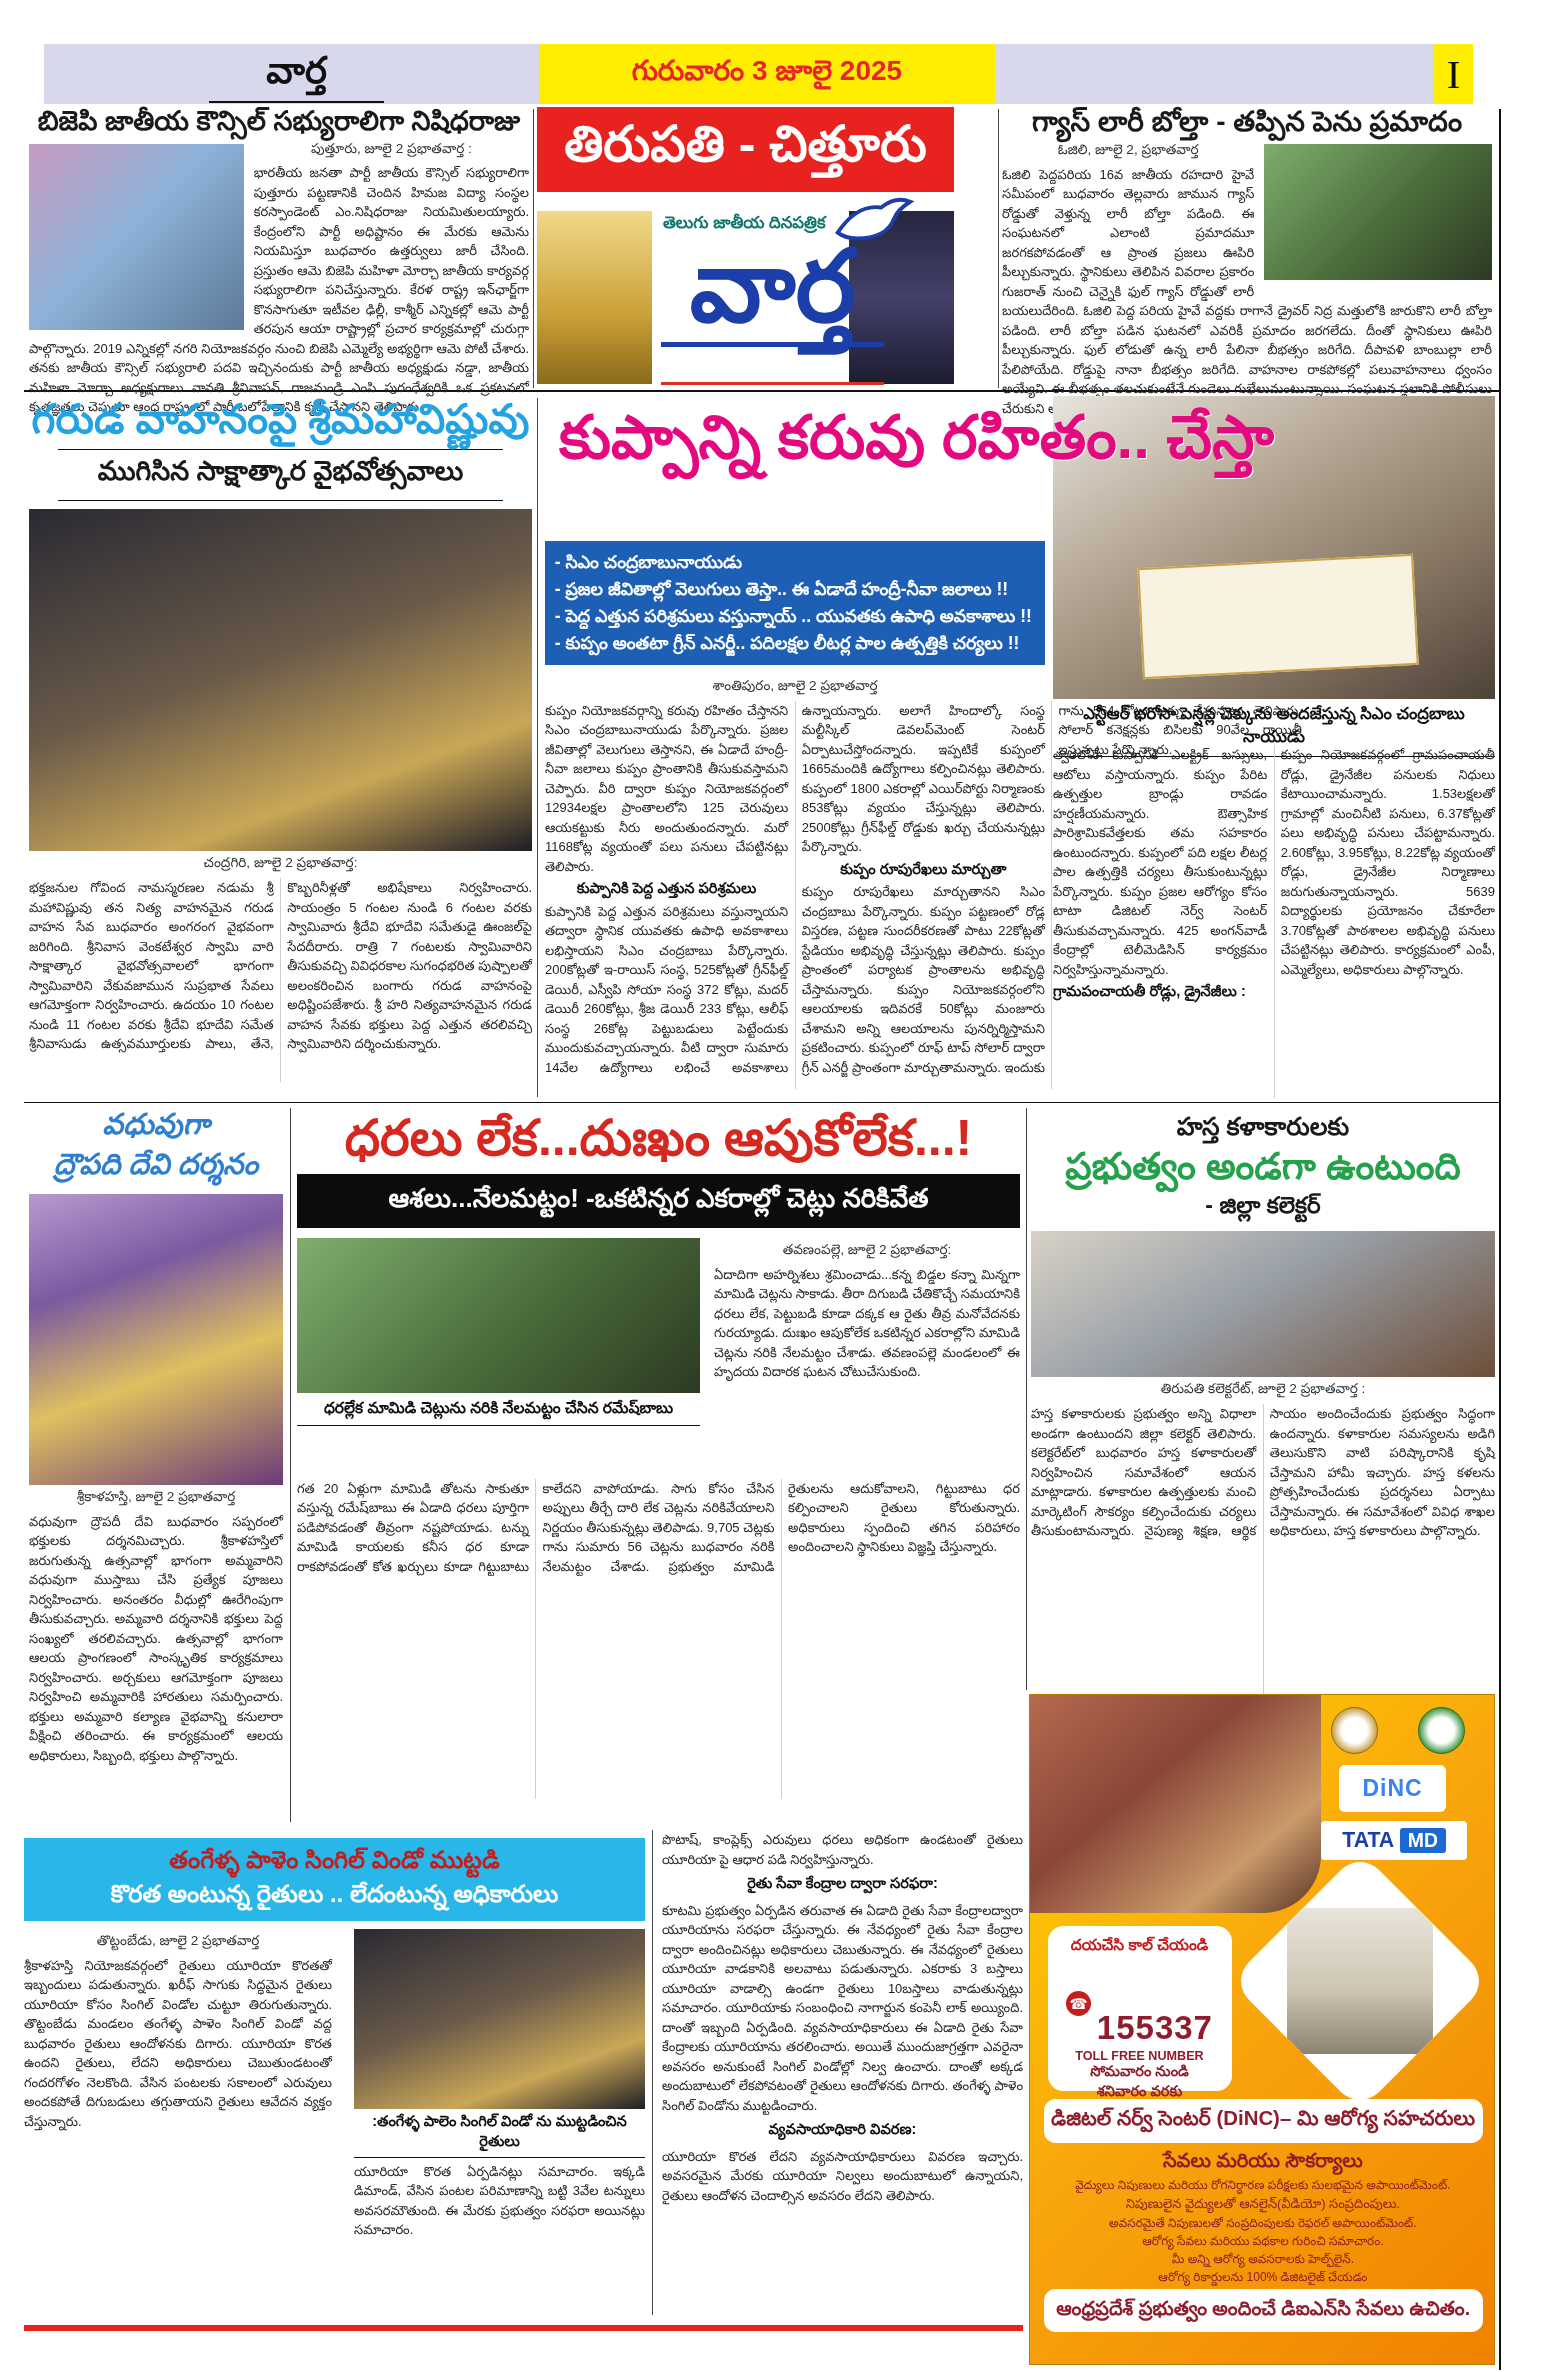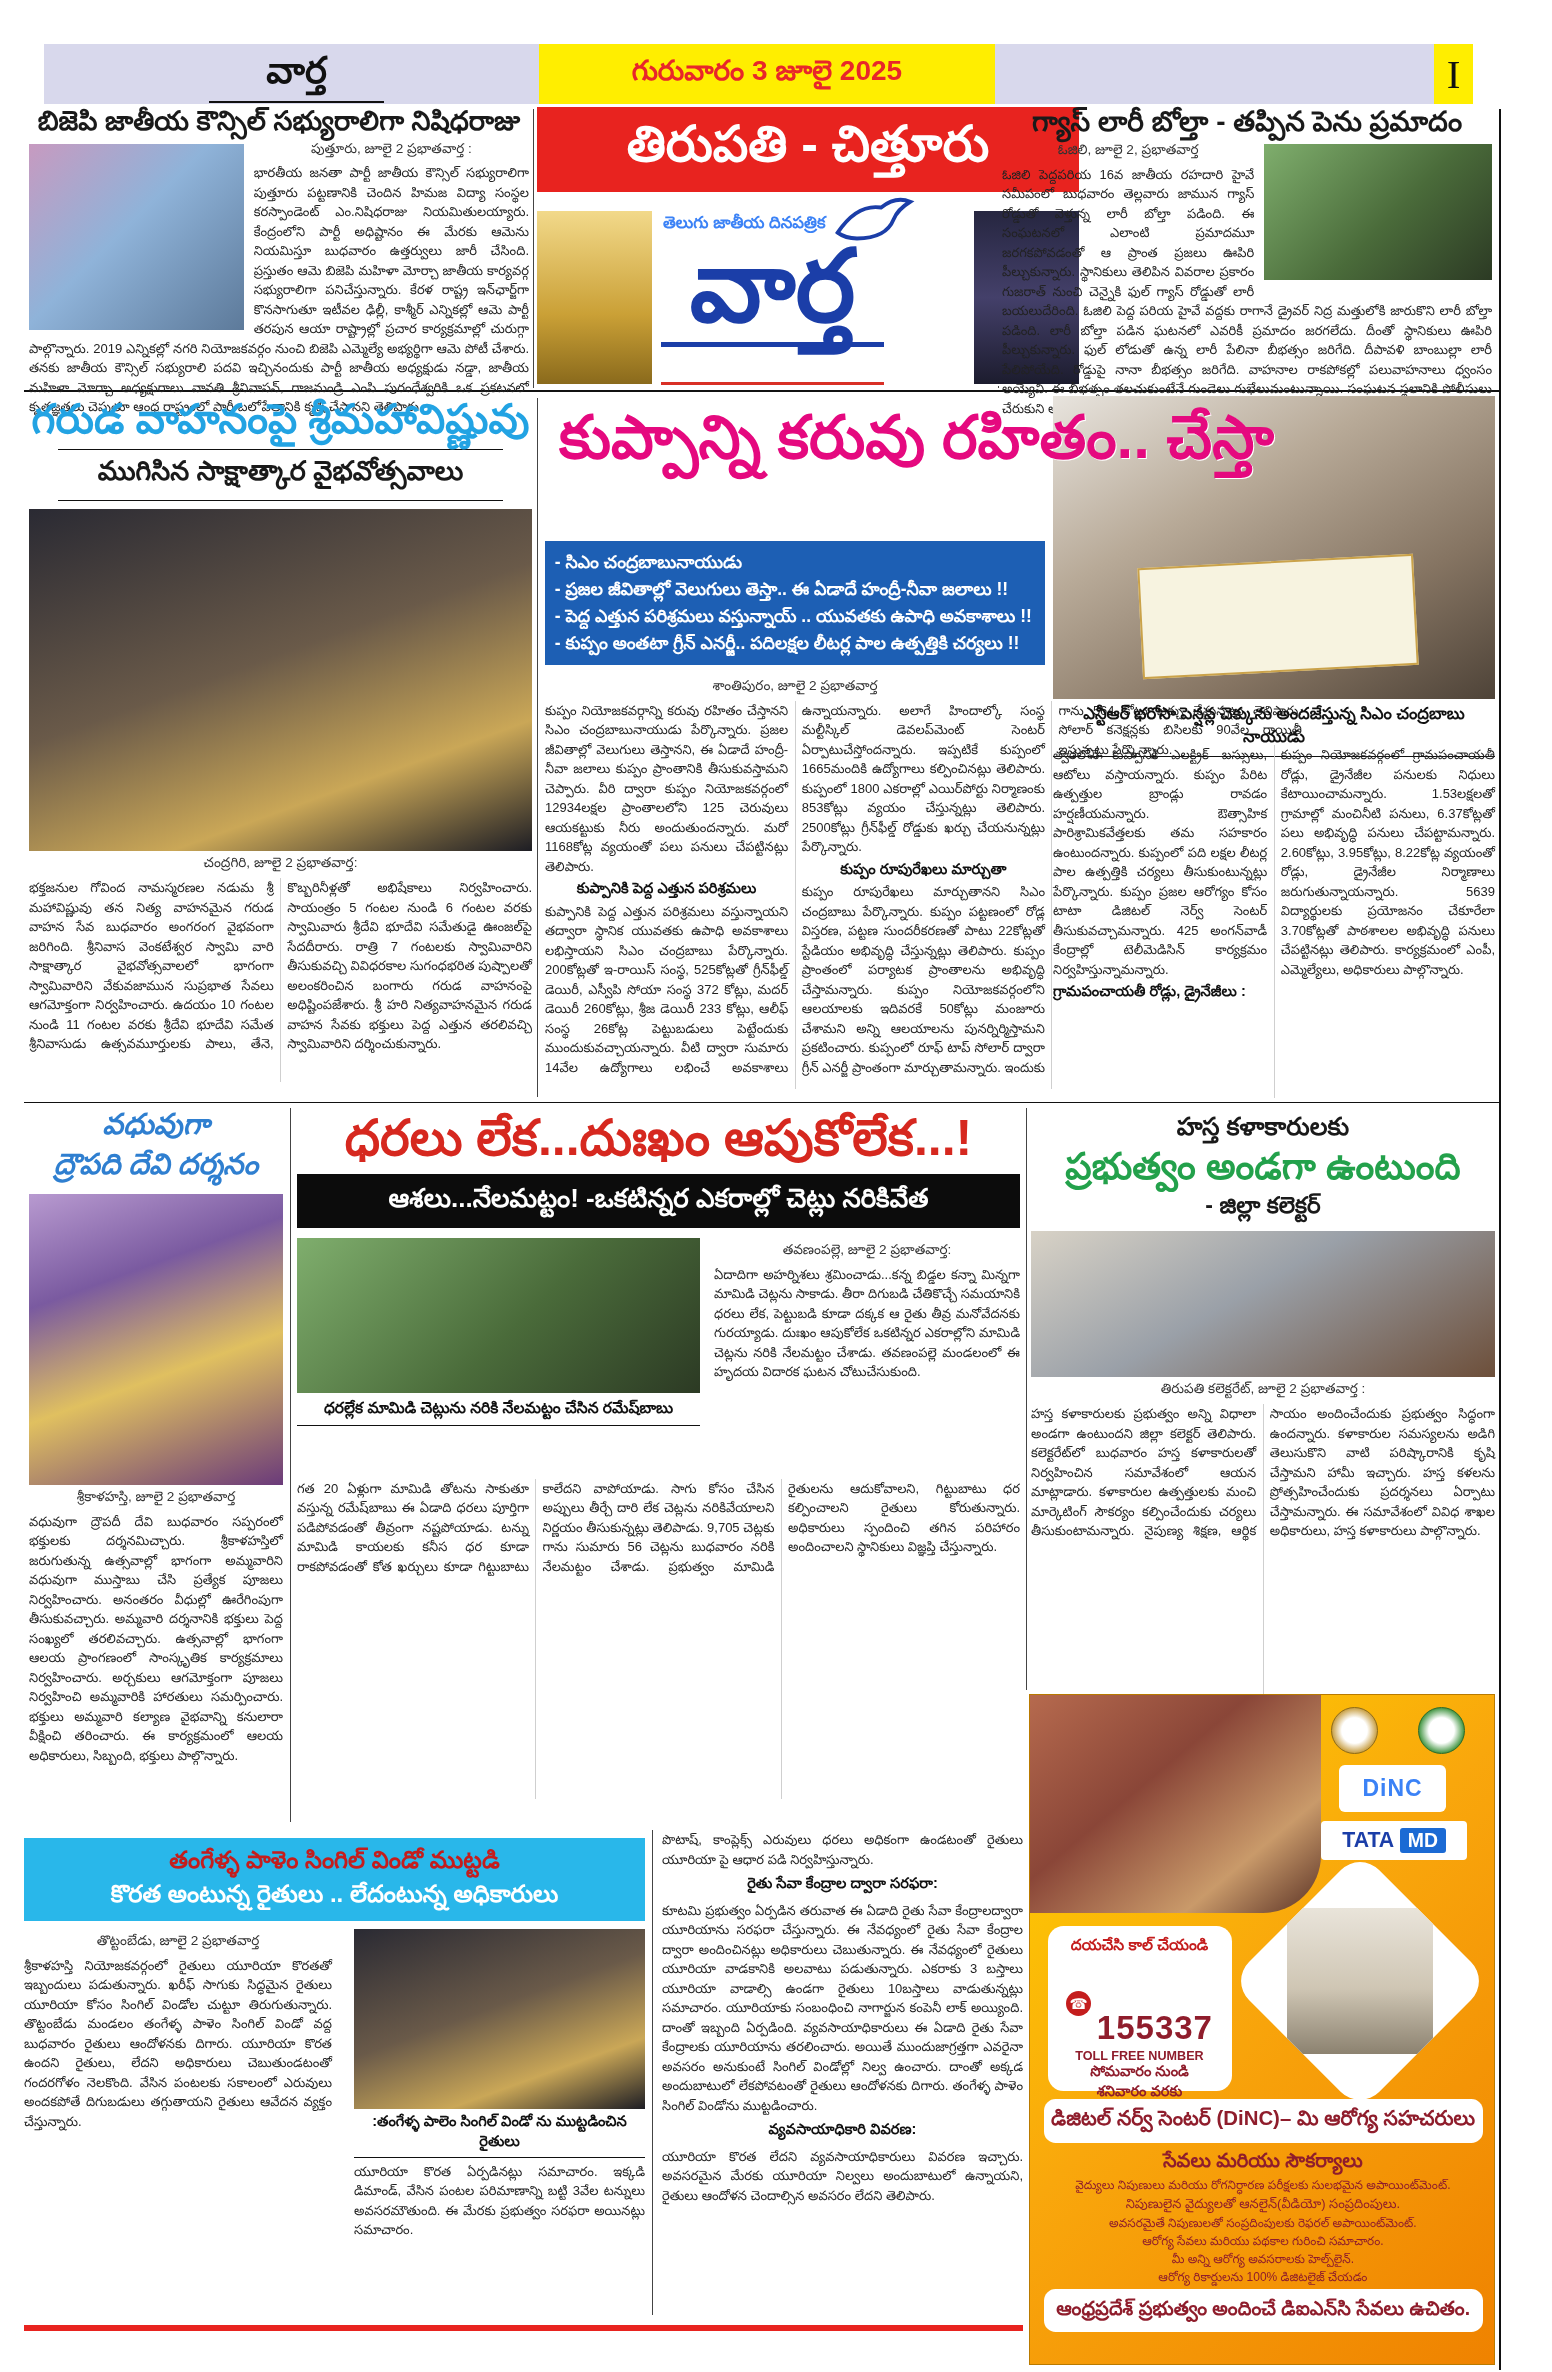--- a/index.html
+++ b/index.html
@@ -44,28 +44,28 @@
     <div style="position:relative;margin-top:3.9px;">
       <div class="photo" style="float:left;width:215px;height:186px;margin:3.9px 9.7px 1.9px 0;background:linear-gradient(135deg,#c79ac0 0%,#8fb3d9 45%,#5d7a9a 100%);"></div>
       <div class="dateline">పుత్తూరు, జూలై 2 ప్రభాతవార్త :</div>
       <div class="bodytext">భారతీయ జనతా పార్టీ జాతీయ కౌన్సిల్ సభ్యురాలిగా పుత్తూరు పట్టణానికి చెందిన హిమజ విద్యా సంస్థల కరస్పాండెంట్ ఎం.నిషిధరాజు నియమితులయ్యారు. కేంద్రంలోని పార్టీ అధిష్టానం ఈ మేరకు ఆమెను నియమిస్తూ బుధవారం ఉత్తర్వులు జారీ చేసింది. ప్రస్తుతం ఆమె బిజెపి మహిళా మోర్చా జాతీయ కార్యవర్గ సభ్యురాలిగా పనిచేస్తున్నారు. కేరళ రాష్ట్ర ఇన్‌ఛార్జ్‌గా కొనసాగుతూ ఇటీవల ఢిల్లీ, కాశ్మీర్ ఎన్నికల్లో ఆమె పార్టీ తరపున ఆయా రాష్ట్రాల్లో ప్రచార కార్యక్రమాల్లో చురుగ్గా పాల్గొన్నారు. 2019 ఎన్నికల్లో నగరి నియోజకవర్గం నుంచి బిజెపి ఎమ్మెల్యే అభ్యర్థిగా ఆమె పోటీ చేశారు. తనకు జాతీయ కౌన్సిల్ సభ్యురాలి పదవి ఇచ్చినందుకు పార్టీ జాతీయ అధ్యక్షుడు నడ్డా, జాతీయ మహిళా మోర్చా అధ్యక్షురాలు వానతి శ్రీనివాసన్, రాజమండ్రి ఎంపి పురంధేశ్వరికి ఒక ప్రకటనలో కృతజ్ఞతలు చెపుతూ ఆంధ్ర రాష్ట్రంలో పార్టీ బలోపేతానికి కృషి చేస్తానని తెలిపారు.</div>
     </div>
   </div>
 
   <div class="abs vrule" style="left:533px;top:109px;height:279px;"></div>
   <div class="abs vrule" style="left:998px;top:109px;height:279px;"></div>
 
-  <div class="abs" style="left:537px;top:107px;width:542px;height:281px;">
+  <div class="abs" style="left:537px;top:107px;width:417px;height:281px;">
     <div style="height:85px;background:#e8231f;display:flex;align-items:center;justify-content:center;">
       <span style="color:#fff;font-size:50px;font-weight:bold;">తిరుపతి - చిత్తూరు</span>
     </div>
     <div style="position:relative;height:194px;background:#fff;">
       <div class="photo-warm" style="position:absolute;left:0;top:19.4px;width:115px;height:173px;background:linear-gradient(180deg,#f2d98a 0%,#caa036 60%,#8a6a1c 100%);"></div>
       <div class="photo-dark" style="position:absolute;right:0;top:19.4px;width:105px;height:173px;background:linear-gradient(180deg,#262640 0%,#44406a 50%,#1c1c2e 100%);"></div>
-      <div style="position:absolute;left:126px;top:21.3px;width:175px;color:#3b82f6;font-size:16.5px;font-weight:bold;">తెలుగు జాతీయ దినపత్రిక</div>
+      <div style="position:absolute;left:126px;top:21.3px;width:175px;color:#0f766e;font-size:16.5px;font-weight:bold;">తెలుగు జాతీయ దినపత్రిక</div>
       <span style="position:absolute;left:291px;top:1.9px;">
         <svg width="87" height="58" viewBox="0 0 90 60">
             <path d="M10 40 Q30 10 55 14 Q70 2 85 8 Q72 16 68 26 Q60 46 30 46 Q18 46 10 40 Z" fill="#fff" stroke="#1b3ea8" stroke-width="4"></path>
           </svg>
       </span>
       <div style="position:absolute;left:124px;top:39px;width:223px;text-align:center;color:#1b3ea8;font-size:101px;font-weight:bold;line-height:1.1;border-bottom:5.8px solid #1b3ea8;">వార్త</div>
       <div style="position:absolute;left:124px;top:190px;width:223px;height:2.9px;background:#d93026;"></div>
     </div>
   </div>
 

